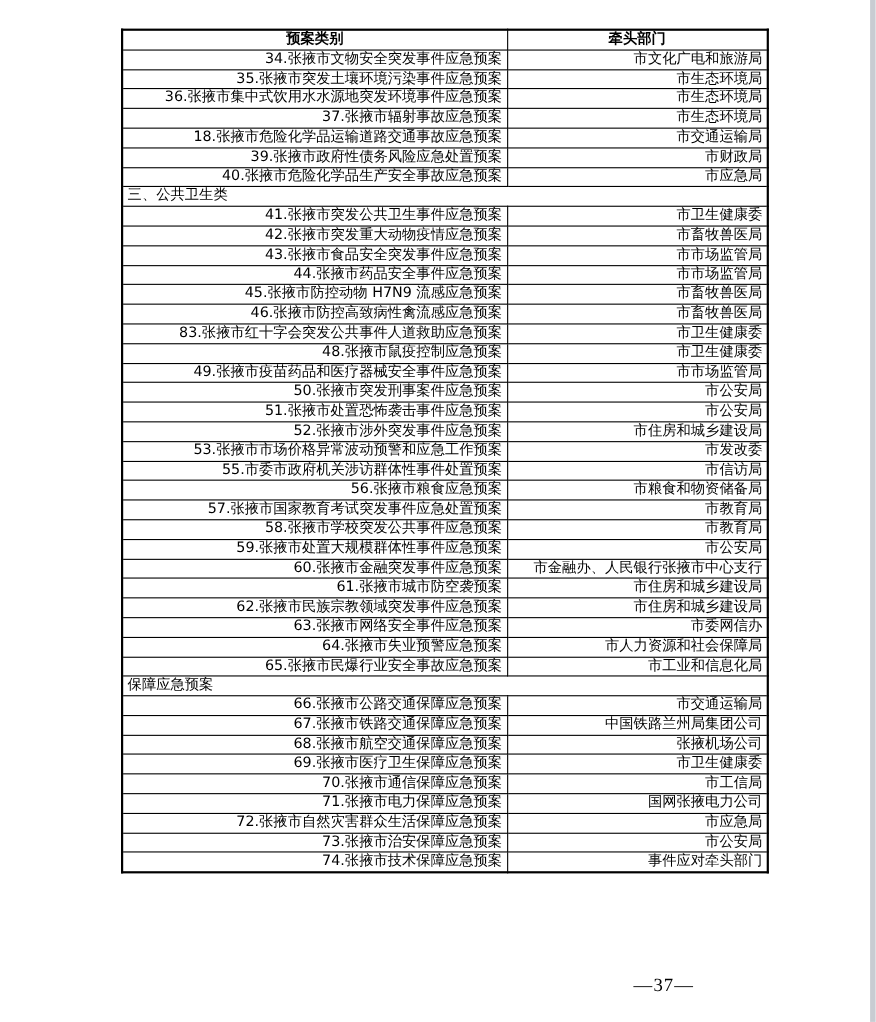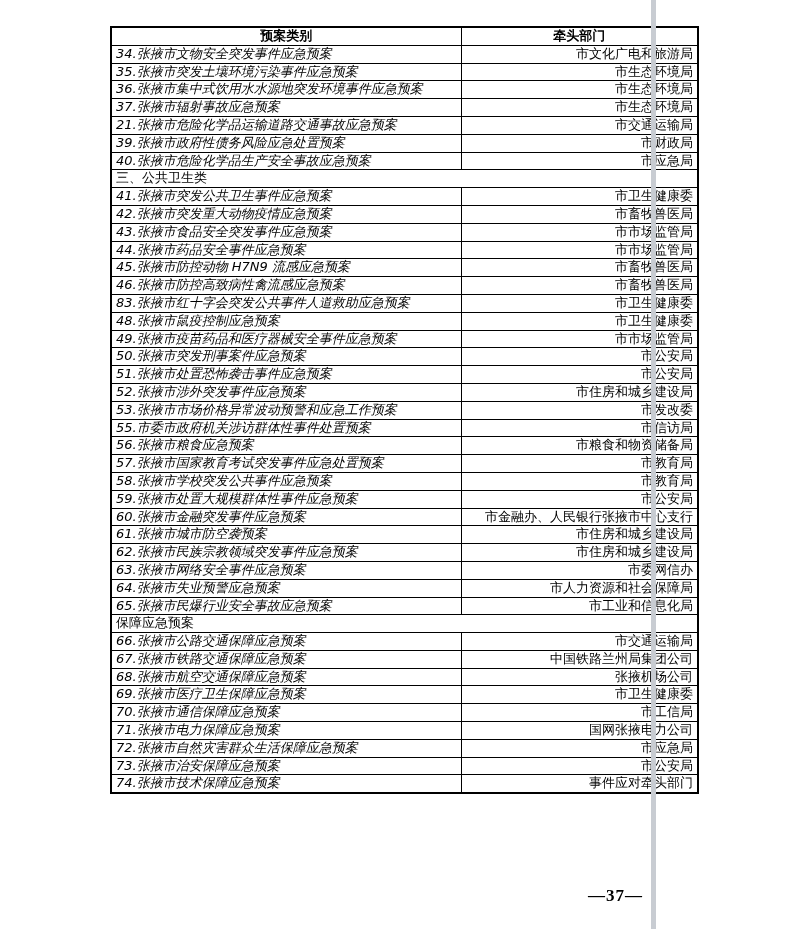--- a/index.html
+++ b/index.html
@@ -5,21 +5,21 @@
   html, body { margin: 0; padding: 0; }
   body {
     width: 796px; height: 929px;
     background: #ffffff;
     font-family: "DejaVu Sans", sans-serif;
     color: #000;
     overflow: hidden;
   }
   .page {
     position: relative;
-    width: 656px; height: 929px;
+    width: 796px; height: 929px;
     background: #ffffff;
   }
   .edge-strip {
     position: absolute;
     top: 0; right: 0;
     width: 5px; height: 929px;
     background: #c8ccd2;
   }
   table.plans {
     position: absolute;
@@ -39,33 +39,32 @@
     padding: 0 4px;
     white-space: nowrap;
     overflow: hidden;
     vertical-align: middle;
     font-weight: normal;
   }
   table.plans th {
     text-align: center;
     font-weight: bold;
   }
-  td.plan-cell { text-align: left; font-style: italic; }
+  td.plan-cell { text-align: right; }
   td.dept-cell { text-align: right; padding-left: 6px; }
   td.section-cell { padding-left: 34px; }
   .bold { font-weight: bold; }
   .page-number {
     position: absolute;
-    left: 588px; top: 886px;
+    left: 576px; top: 886px;
     width: 80px;
     font-family: "Liberation Serif", serif;
     font-size: 17px;
     letter-spacing: 1px;
     color: #000;
-    font-weight: bold;
   }
 </style>
 </head>
 <body>
 
 <div class="page">
 
   <table class="plans">
     <colgroup>
         <col class="c1">
@@ -92,21 +91,21 @@
     <td class="plan-cell">36.张掖市集中式饮用水水源地突发环境事件应急预案</td>
     <td class="dept-cell">市生态环境局</td>
   </tr>
 
   <tr>
     <td class="plan-cell">37.张掖市辐射事故应急预案</td>
     <td class="dept-cell">市生态环境局</td>
   </tr>
 
   <tr>
-    <td class="plan-cell">21.张掖市危险化学品运输道路交通事故应急预案</td>
+    <td class="plan-cell">18.张掖市危险化学品运输道路交通事故应急预案</td>
     <td class="dept-cell">市交通运输局</td>
   </tr>
 
   <tr>
     <td class="plan-cell">39.张掖市政府性债务风险应急处置预案</td>
     <td class="dept-cell">市财政局</td>
   </tr>
 
   <tr>
     <td class="plan-cell">40.张掖市危险化学品生产安全事故应急预案</td>

